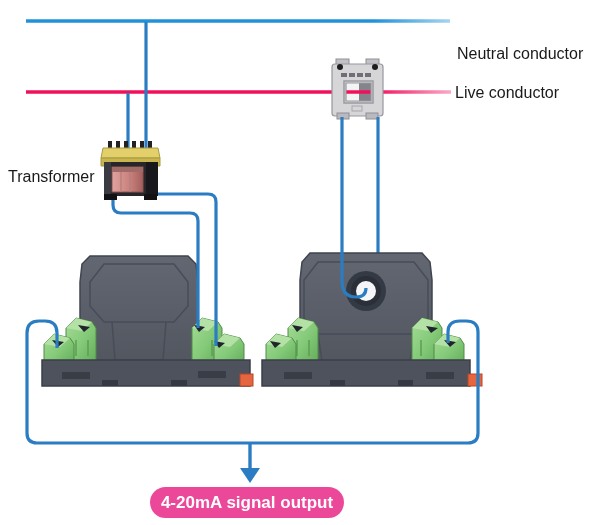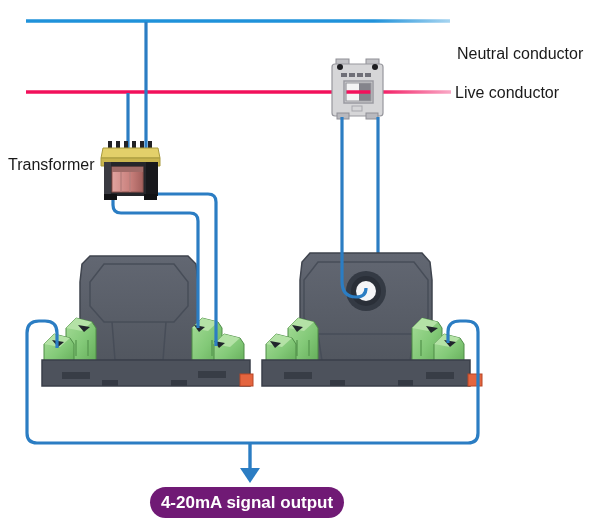--- a/index.html
+++ b/index.html
@@ -3,23 +3,23 @@
 <meta charset="utf-8">
 <style>
   html,body{margin:0;padding:0;background:#fff;}
   #stage{position:relative;width:600px;height:525px;background:#ffffff;overflow:hidden;
          font-family:"Liberation Sans",sans-serif;}
   #diagram-svg{position:absolute;left:0;top:0;}
   .lbl{position:absolute;white-space:nowrap;font-size:16px;color:#1a1a1a;line-height:1.1;}
   #label-neutral{left:457px;top:13px;margin-top:32px;}
   #label-live{left:455px;top:84px;}
   #label-ct{left:169px;top:102px;}
-  #label-transformer{left:8px;top:156px;}
+  #label-transformer{left:8px;top:168px;}
   #output-badge{position:absolute;left:150px;top:487px;width:194px;height:31px;
-        background:#701a75;border-radius:16px;color:#ffffff;font-weight:bold;
+        background:#ec4899;border-radius:16px;color:#ffffff;font-weight:bold;
         font-size:17px;text-align:center;line-height:31px;}
 </style>
 </head>
 <body>
 
 <div id="stage">
 
 <svg id="diagram-svg" width="600" height="525" viewBox="0 0 600 525">
   <defs>
     <linearGradient id="gN" gradientUnits="userSpaceOnUse" x1="26" y1="0" x2="450" y2="0">

